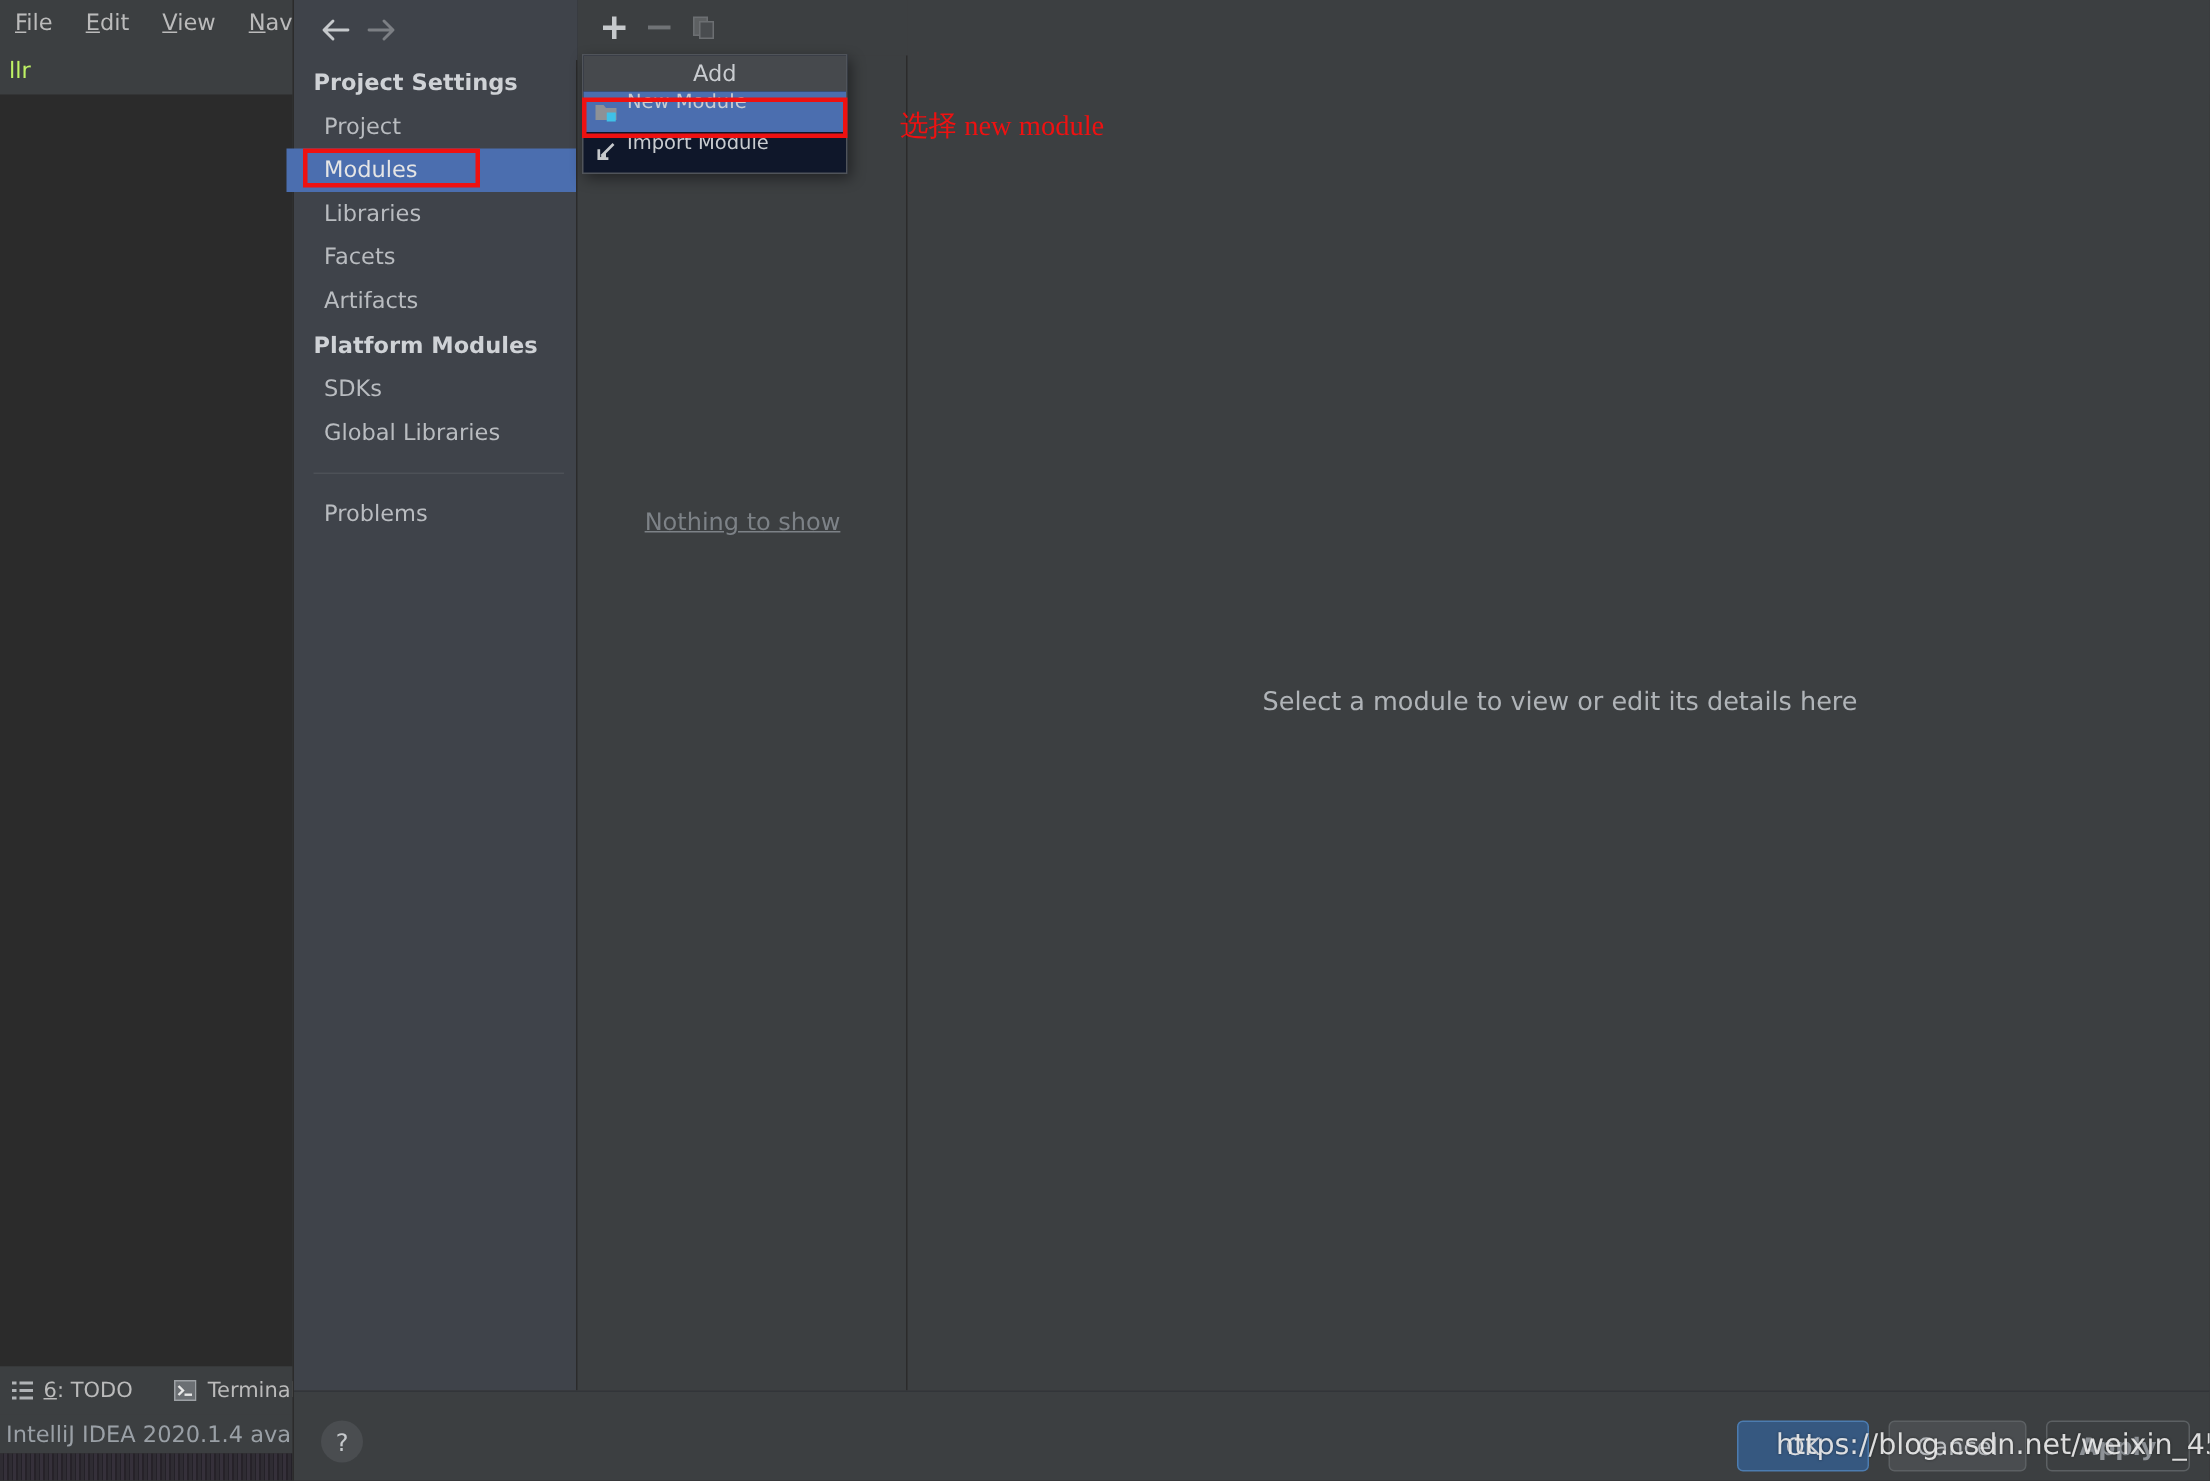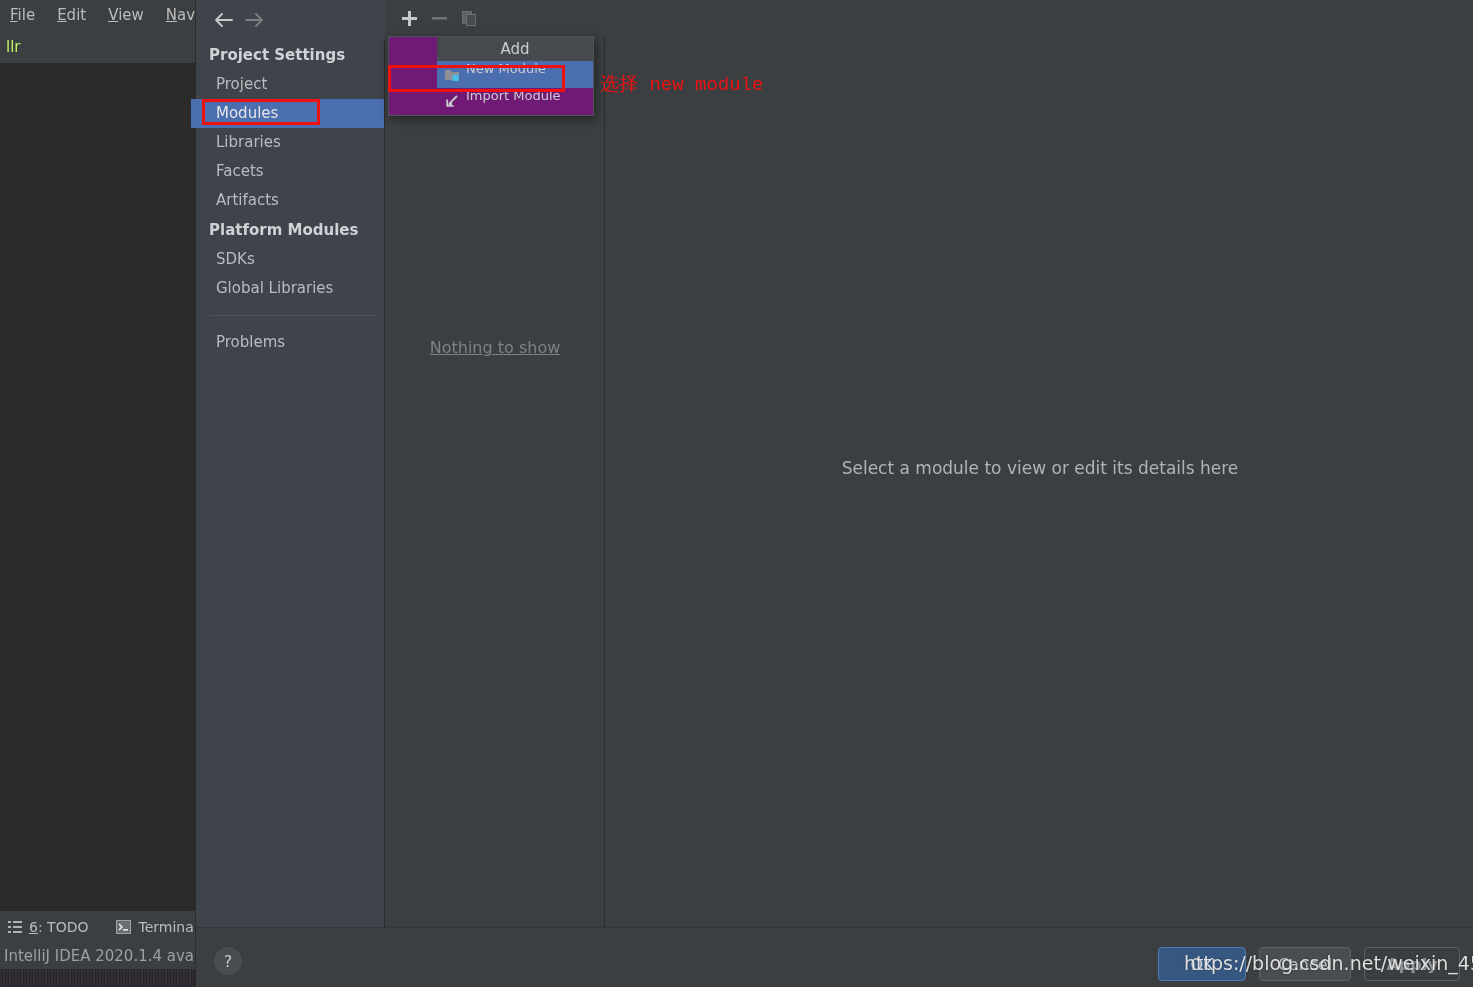--- a/index.html
+++ b/index.html
@@ -106,41 +106,40 @@
   #dlg-detail-pane{
     position:absolute;left:410px;top:0;width:868px;height:927px;background:#3c3f41;
   }
   #detail-msg{
     position:absolute;left:0;top:458px;width:868px;text-align:center;
     color:#b0b4b8;font-size:17px;
   }
 
   
   #add-popup{
-    position:absolute;left:192px;top:36px;width:206px;
-    background:#701a75;border:1px solid #50545a;box-sizing:border-box;
+    position:absolute;left:192px;top:36px;width:177px;
+    background:#0f172a;border:1px solid #50545a;box-sizing:border-box;
     box-shadow:2px 3px 9px rgba(0,0,0,.45);
-    padding-left:48px;
   }
   #popup-header{
     height:24px;line-height:24px;text-align:center;
     color:#c9ccd0;font-size:15px;background:#46494d;
   }
   .popup-item{
     height:27px;display:flex;padding-left:7px;
     color:#c9ccd0;font-size:13px;white-space:nowrap;cursor:default;
   }
   .popup-item.highlighted{background:#4b6eaf;}
   .popup-item .pi-ico{width:22px;display:inline-flex;align-items:center;justify-content:flex-start;}
 
   
   #annot-text{
     position:absolute;left:404px;top:71px;
     color:#ee1111;font-size:19px;white-space:nowrap;
-    font-family:Liberation Mono, monospace;
+    font-family:Liberation Serif, serif;
   }
 
   
   #dlg-footer{
     position:absolute;left:0;top:927px;width:1278px;height:60px;background:#3c3f41;
     border-top:1px solid #323539;
   }
   #help-button{
     position:absolute;left:18px;top:19px;width:28px;height:28px;border-radius:50%;
     background:#4a4d50;color:#c6c9cc;font-size:16px;

